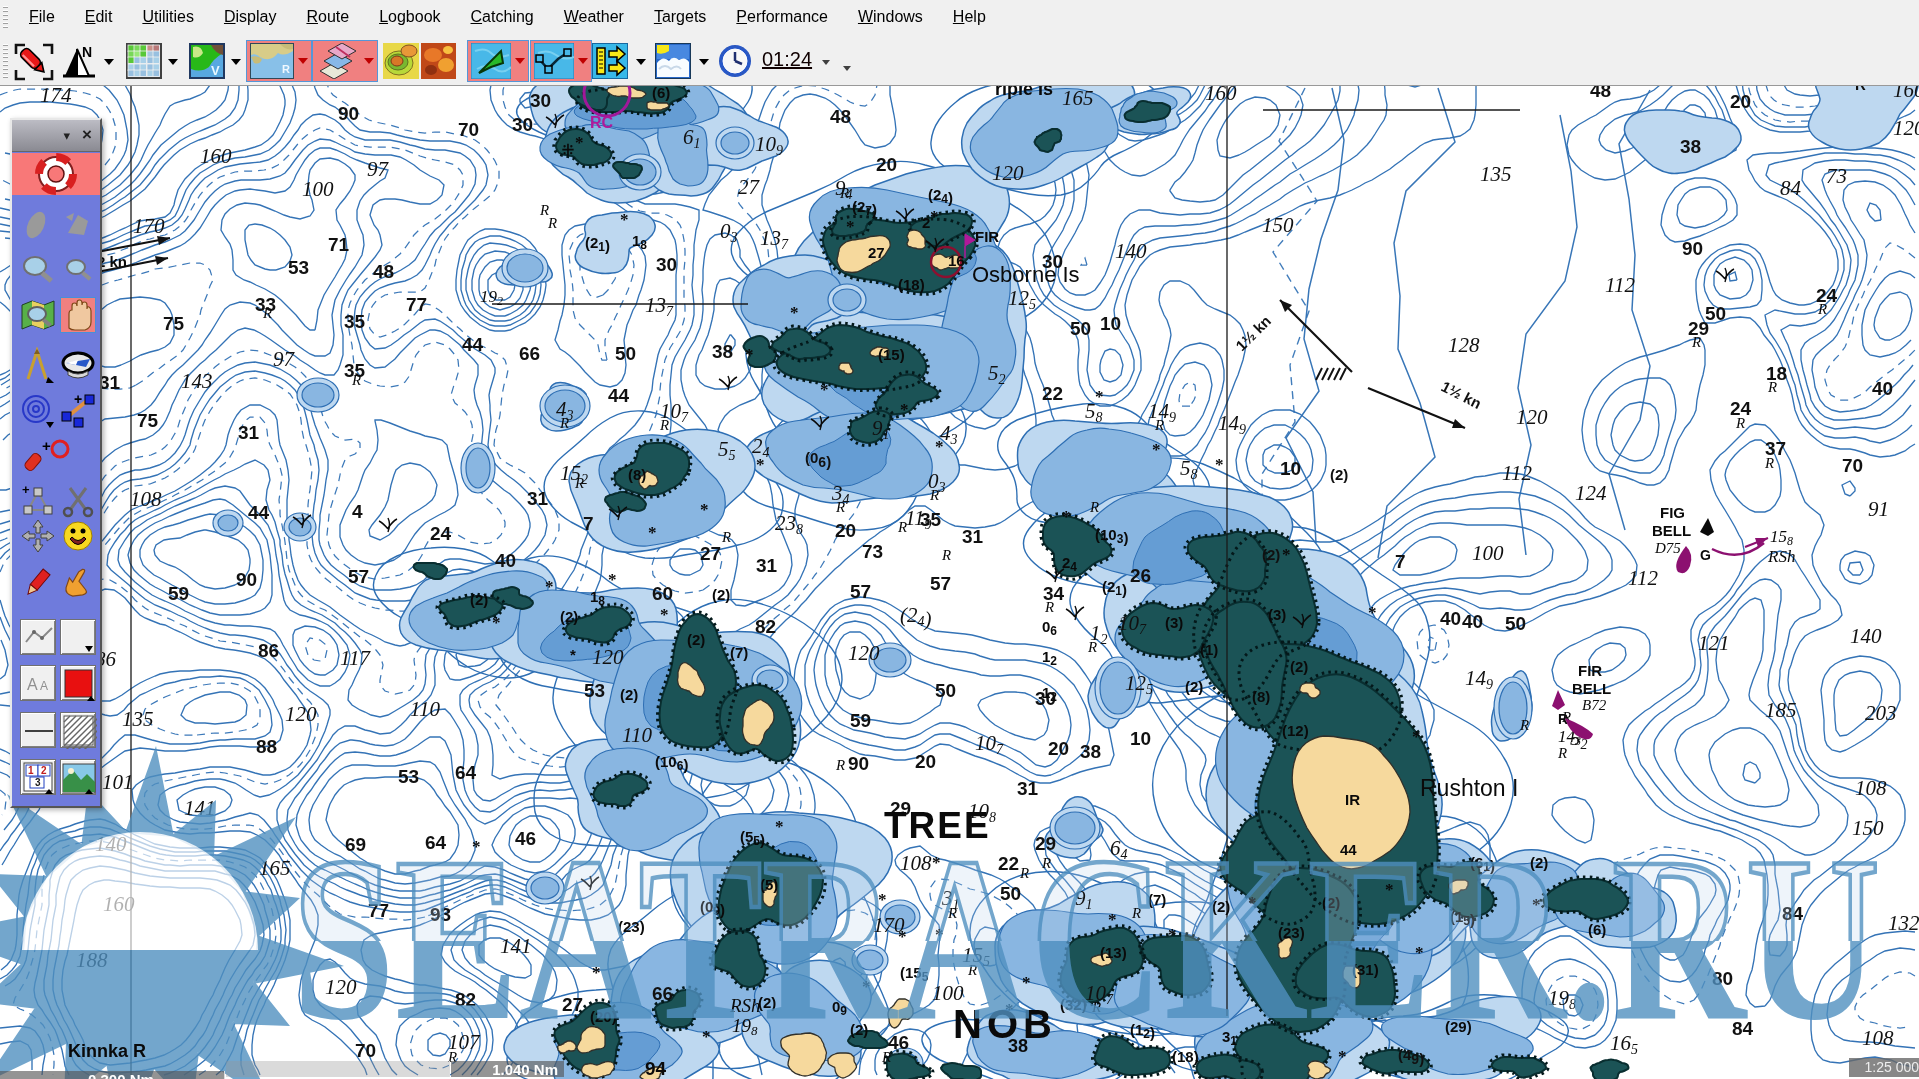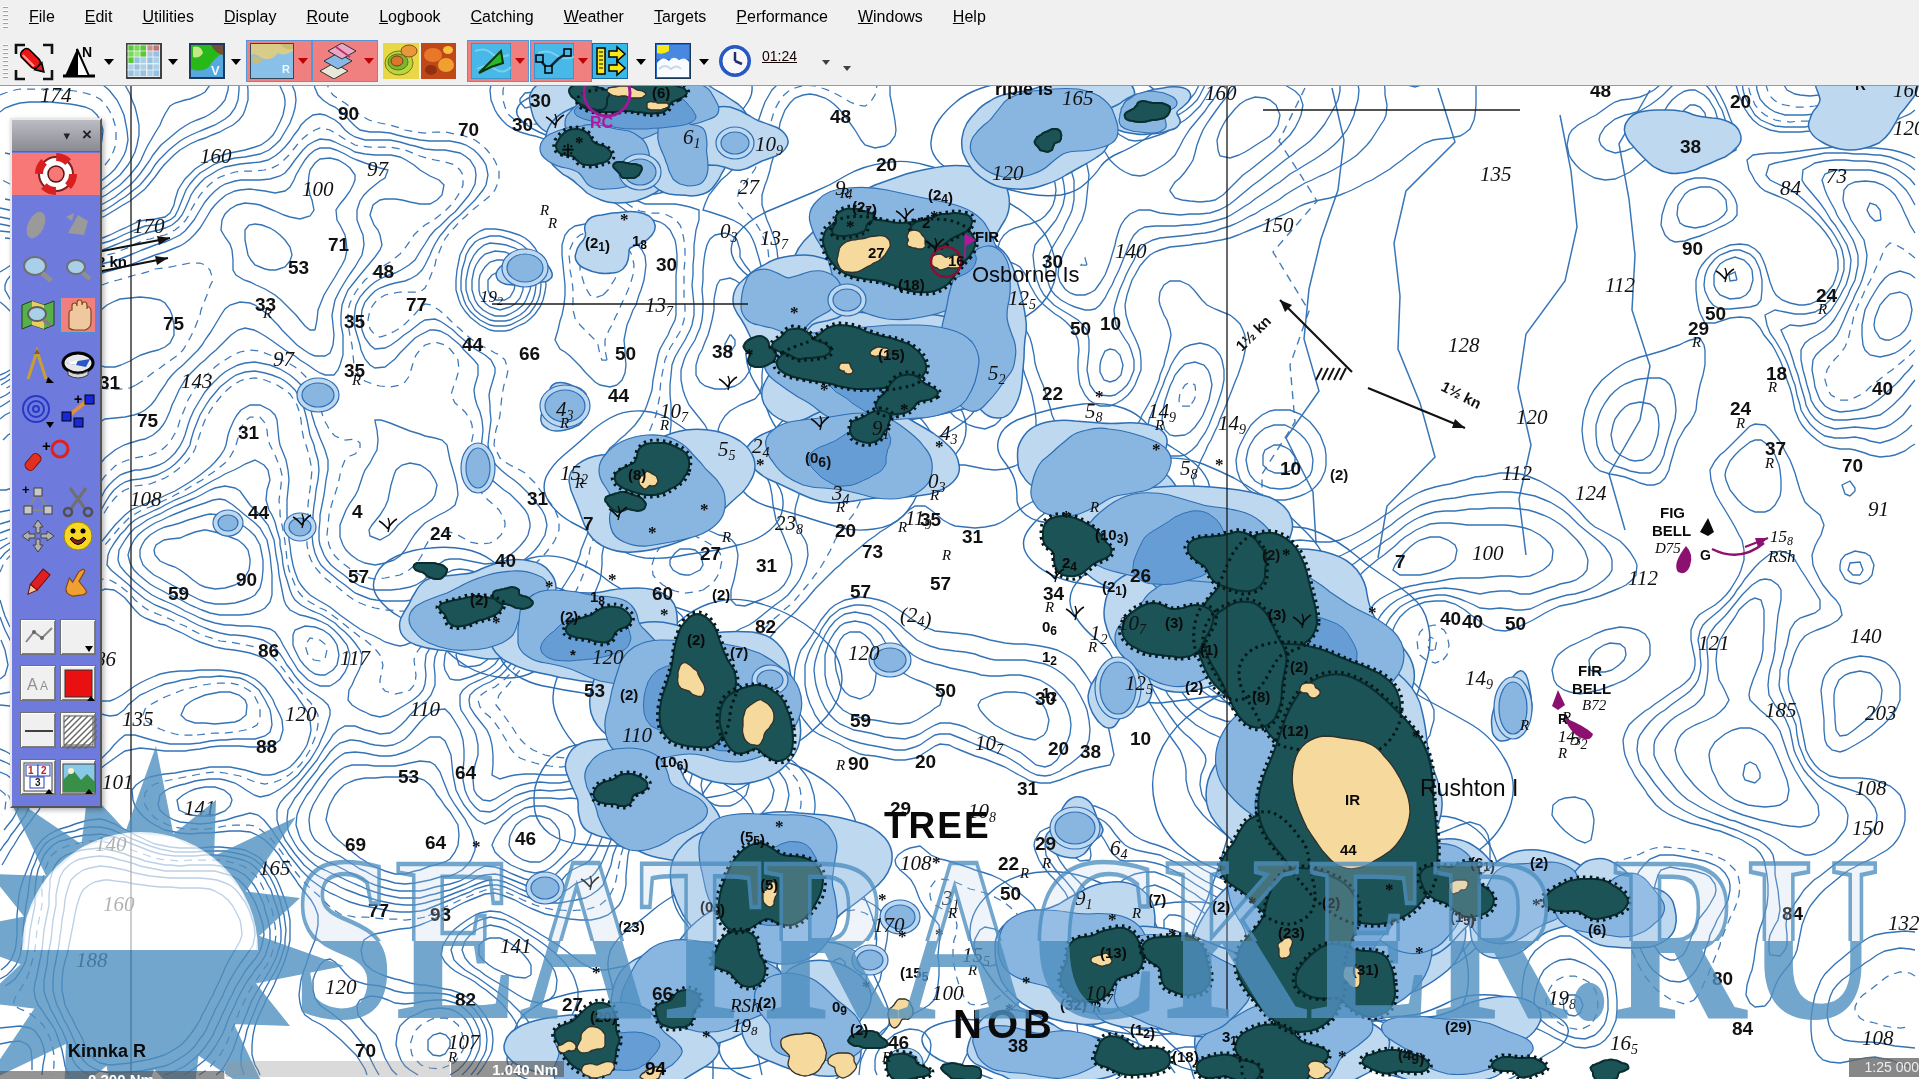--- a/index.html
+++ b/index.html
@@ -1090,21 +1090,21 @@
           <line x1="11.3" y1="29.7" x2="10.0" y2="31.9"></line>
           <line x1="6.3" y1="24.8" x2="4.1" y2="26.0"></line>
           <line x1="4.5" y1="18.0" x2="2.0" y2="18.0"></line>
           <line x1="6.3" y1="11.3" x2="4.1" y2="10.0"></line>
           <line x1="11.2" y1="6.3" x2="10.0" y2="4.1"></line>
           <line x1="18.0" y1="4.5" x2="18.0" y2="2.0"></line>
           <line x1="24.8" y1="6.3" x2="26.0" y2="4.1"></line>
           <line x1="29.7" y1="11.2" x2="31.9" y2="10.0"></line>
         </g>
       </svg></div>
-    <div style="position:absolute;left:762px;top:12px;font-size:14px;color:#100000;text-decoration:underline;">01:24</div>
+    <div style="position:absolute;left:762px;top:12px;font-size:20px;color:#100000;text-decoration:underline;">01:24</div>
     <div style="position:absolute;left:822px;top:24px;width:0;height:0;border-left:4px solid transparent;border-right:4px solid transparent;border-top:5px solid #404040;"></div>
     <div style="position:absolute;left:843px;top:30px;width:0;height:0;border-left:4px solid transparent;border-right:4px solid transparent;border-top:5px solid #404040;"></div>
   </div>
 <div id="palette">
 <div id="ptitle">
       <span style="position:absolute;right:30px;top:8px;font-size:13px;color:#222;">▾</span>
 <span style="position:absolute;right:8px;top:5px;font-size:17px;color:#222;font-weight:bold;">×</span>
     </div>
 <div id="pred"><svg width="88" height="42">
         <g transform="translate(44,21)">

